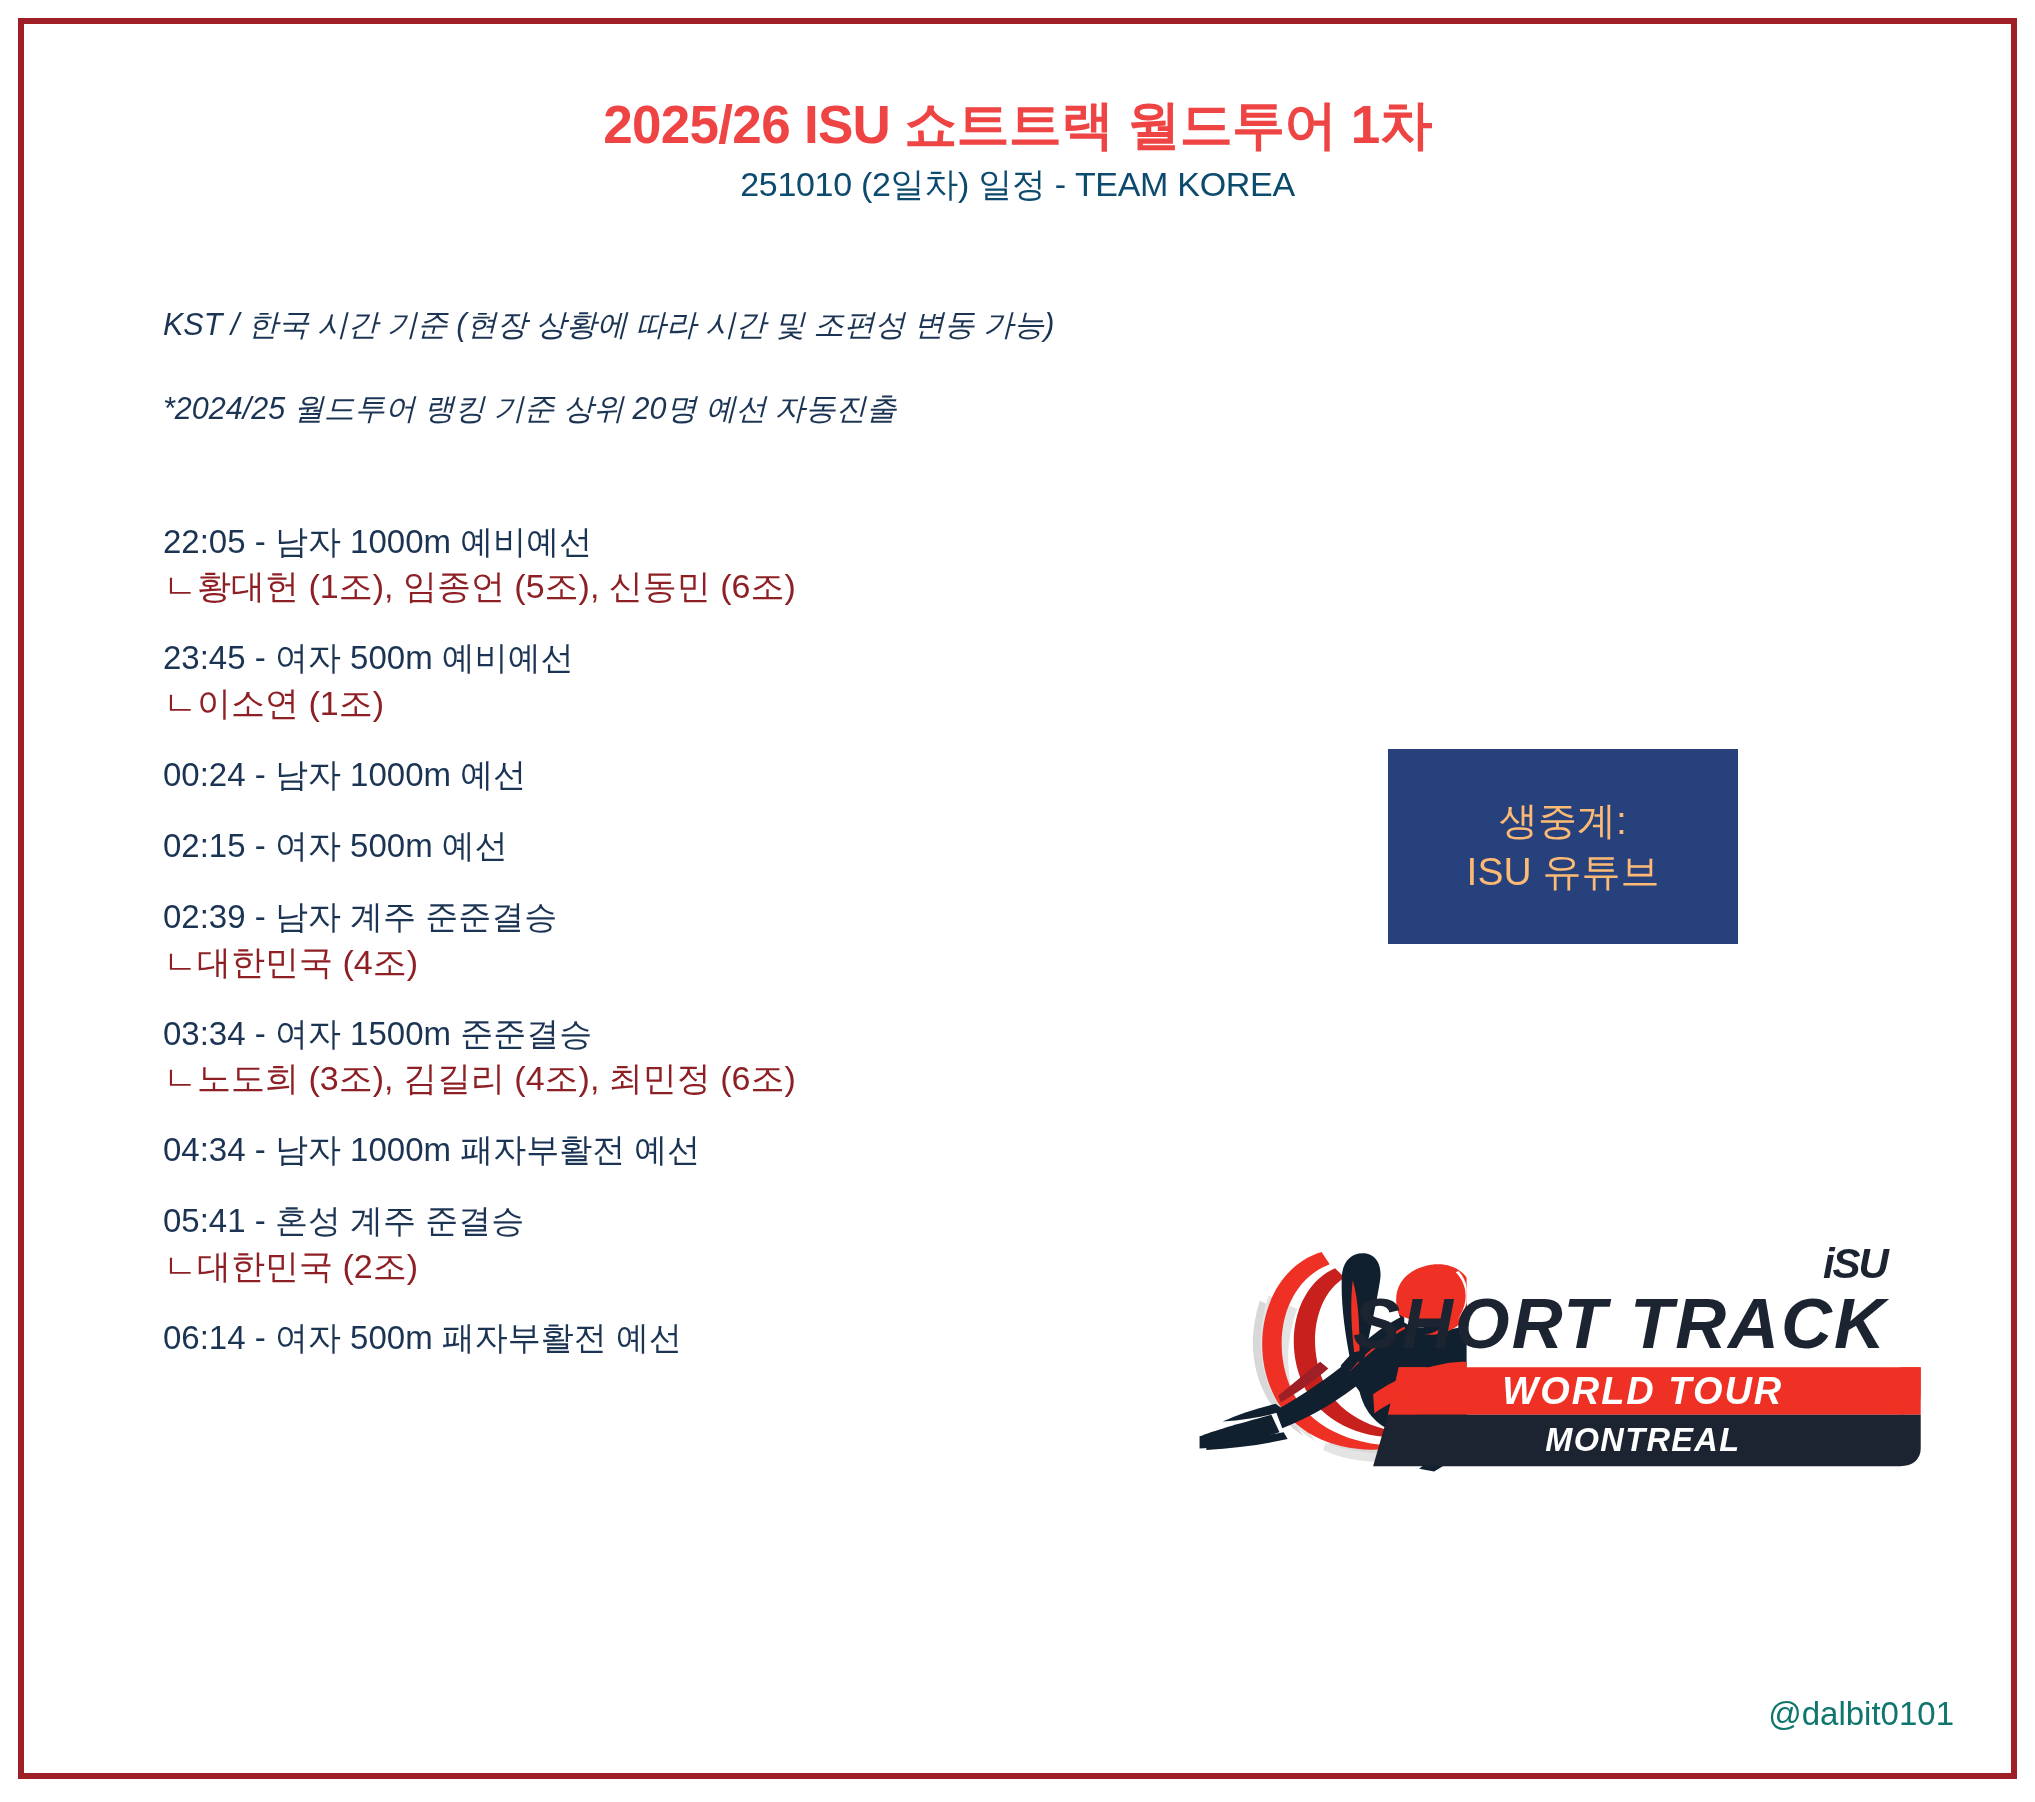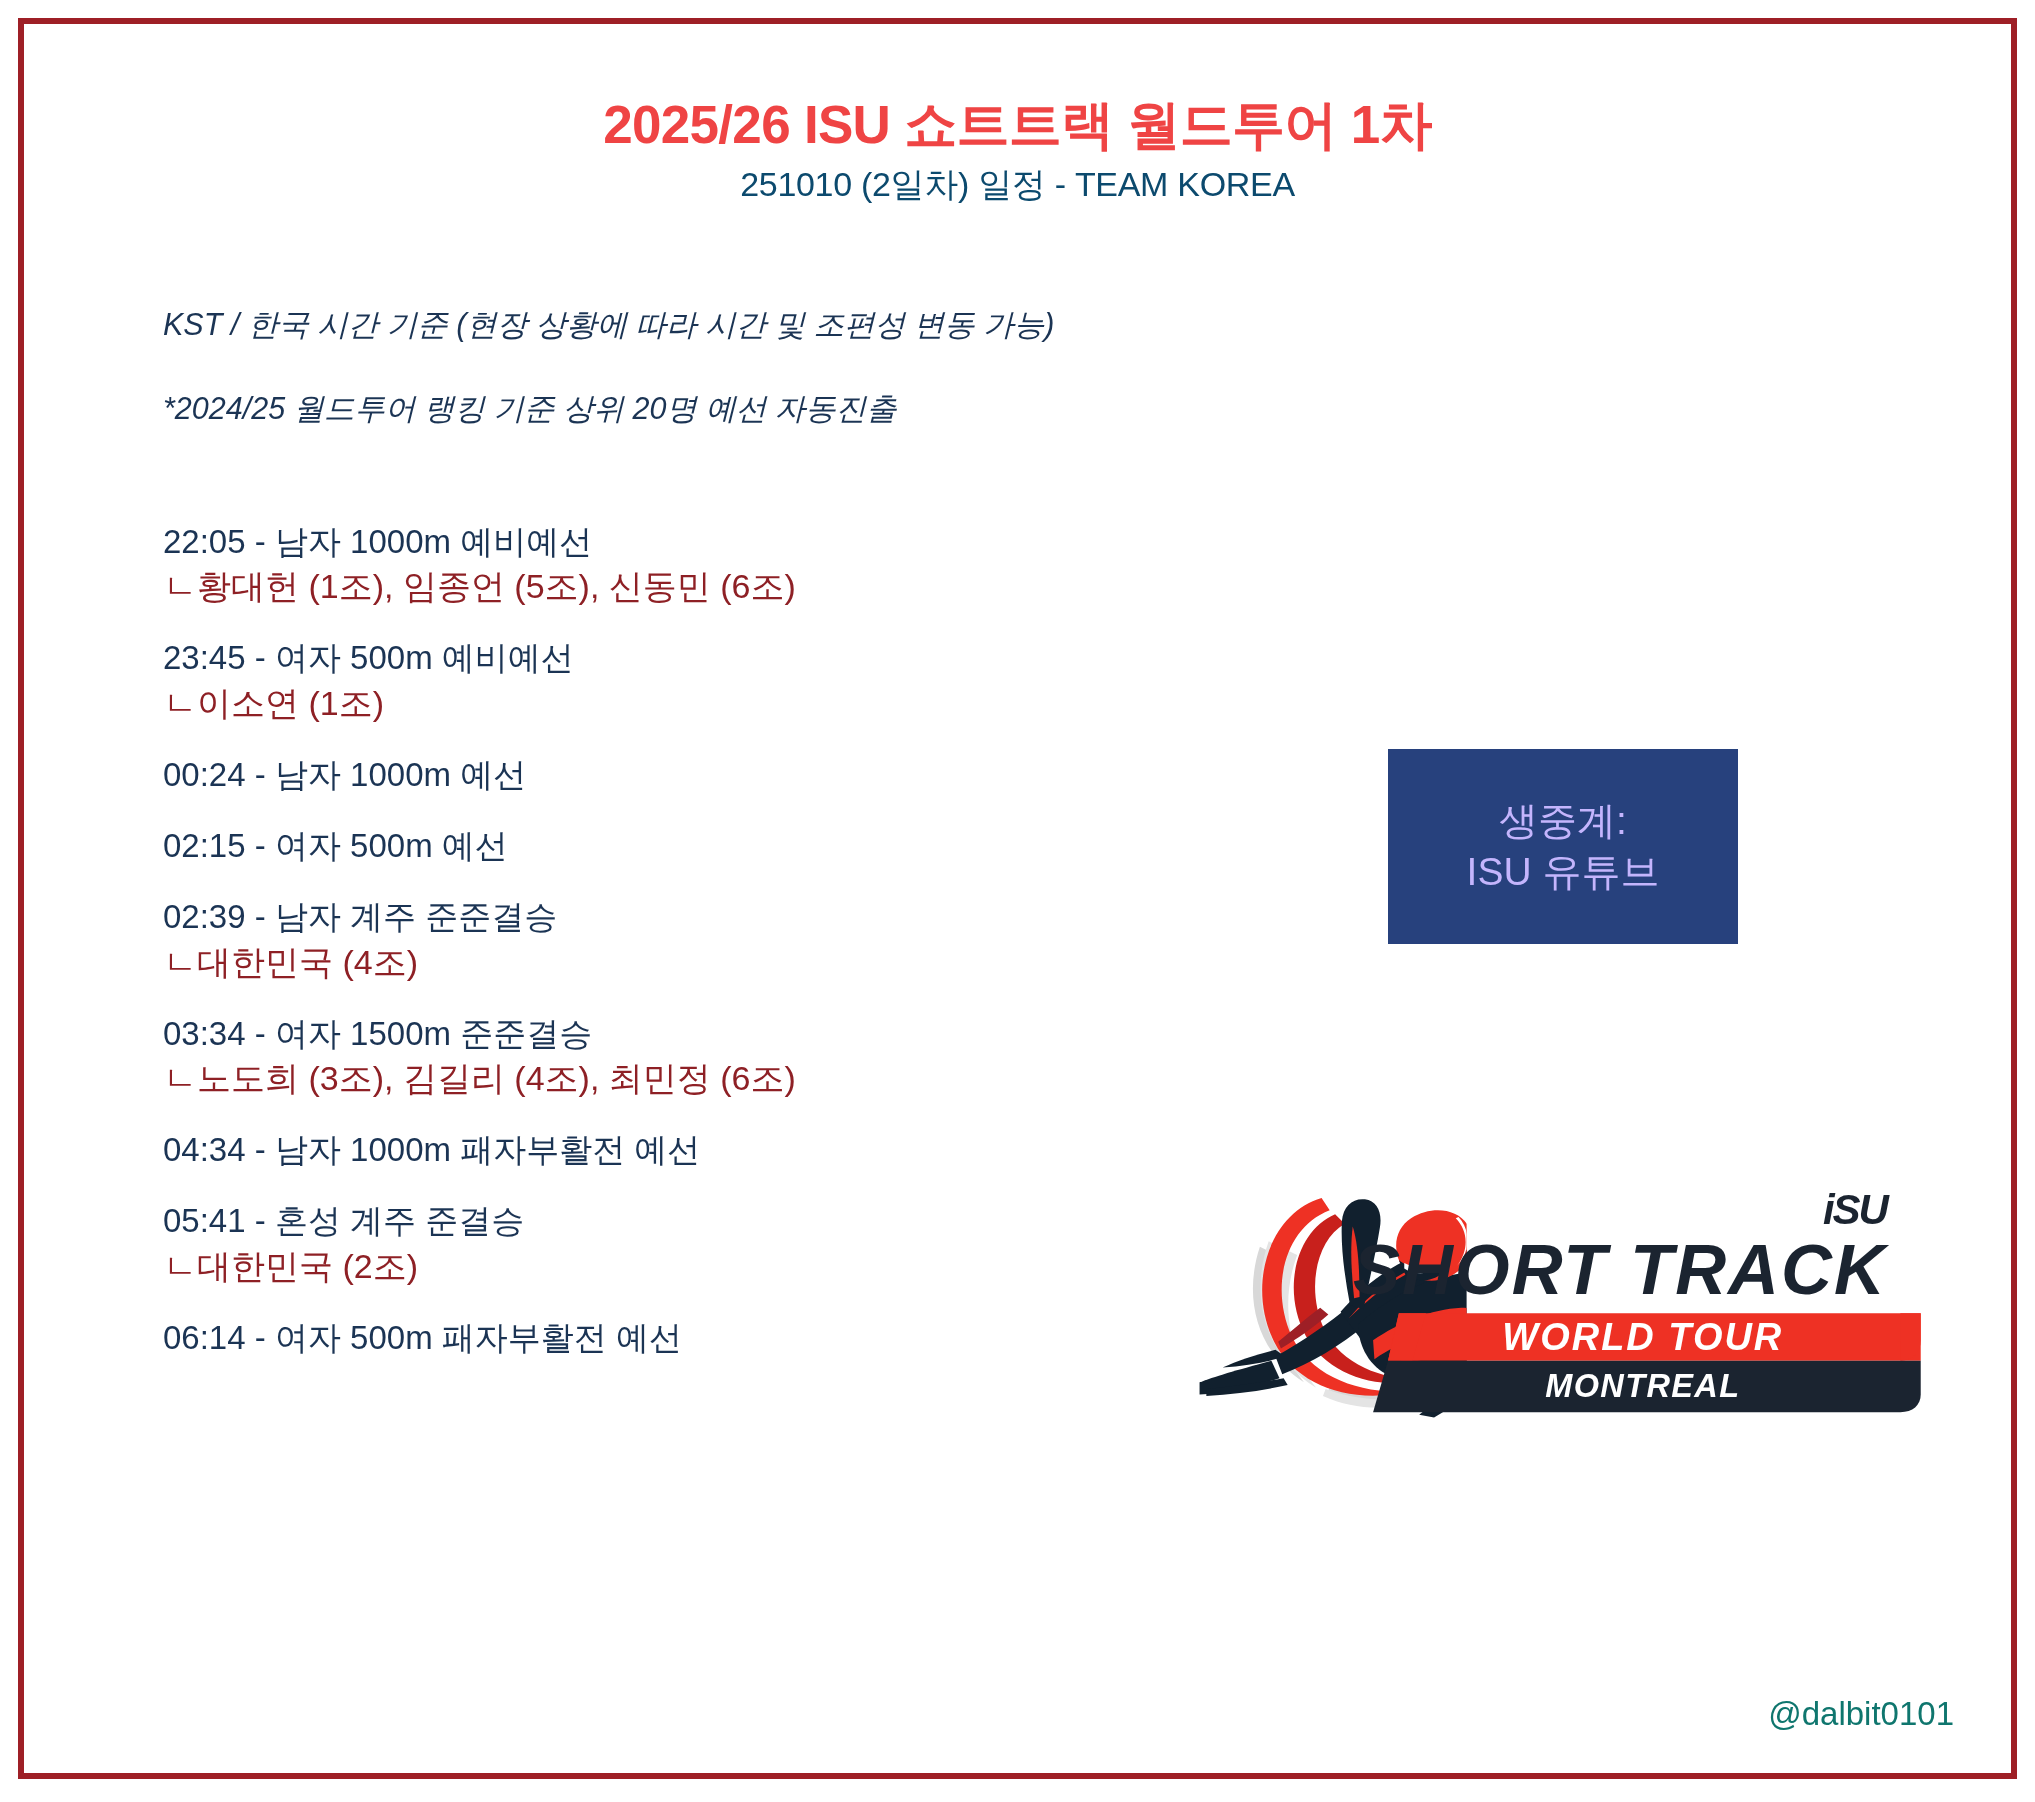--- a/index.html
+++ b/index.html
@@ -110,32 +110,32 @@
     top: 749px;
     width: 350px;
     height: 195px;
     background: #27417D;
     display: flex;
     flex-direction: column;
     align-items: center;
     justify-content: center;
   }
   .broadcast-line {
-    color: #c4b5fd;
+    color: #fdba74;
     font-size: 39px;
     line-height: 1.30;
     white-space: nowrap;
     text-align: center;
   }
 
   
   .logo-wrap {
     position: absolute;
     left: 1195px;
-    top: 1179px;
+    top: 1233px;
     width: 733px;
     height: 244px;
   }
   .logo-wrap svg { display: block; width: 100%; height: 100%; }
 
   
   .handle {
     position: absolute;
     right: 81px;
     top: 1695px;

